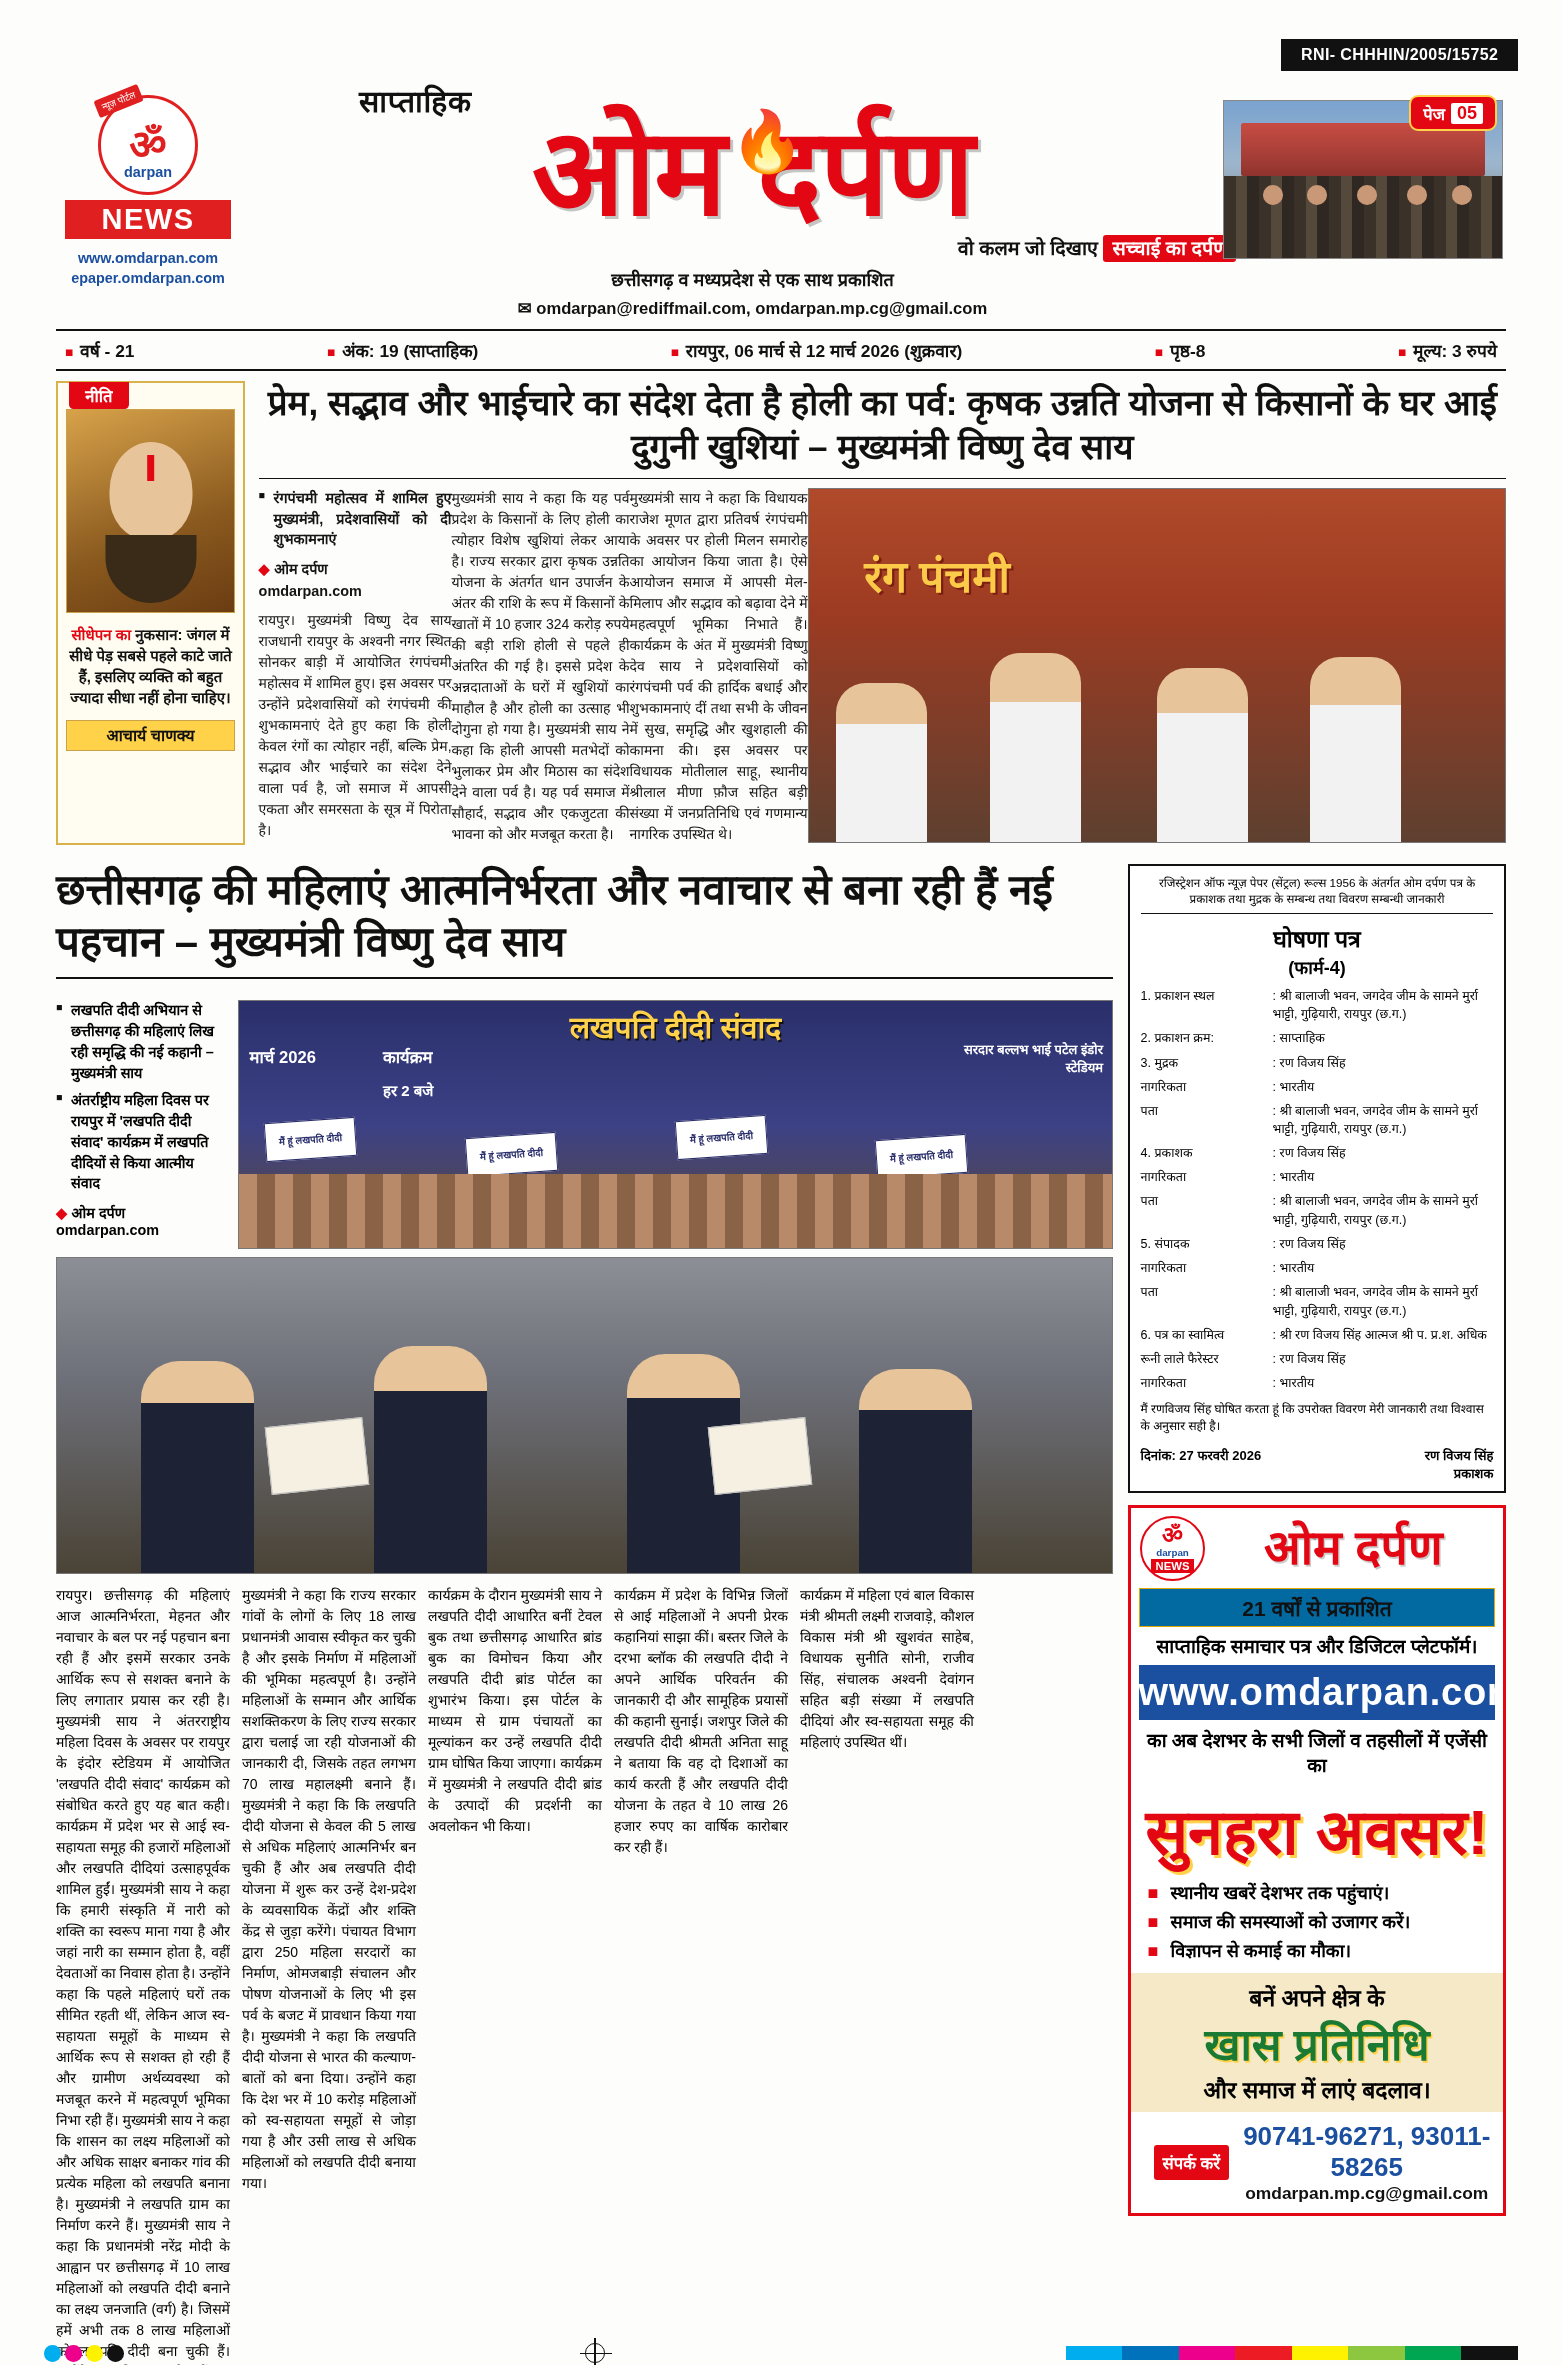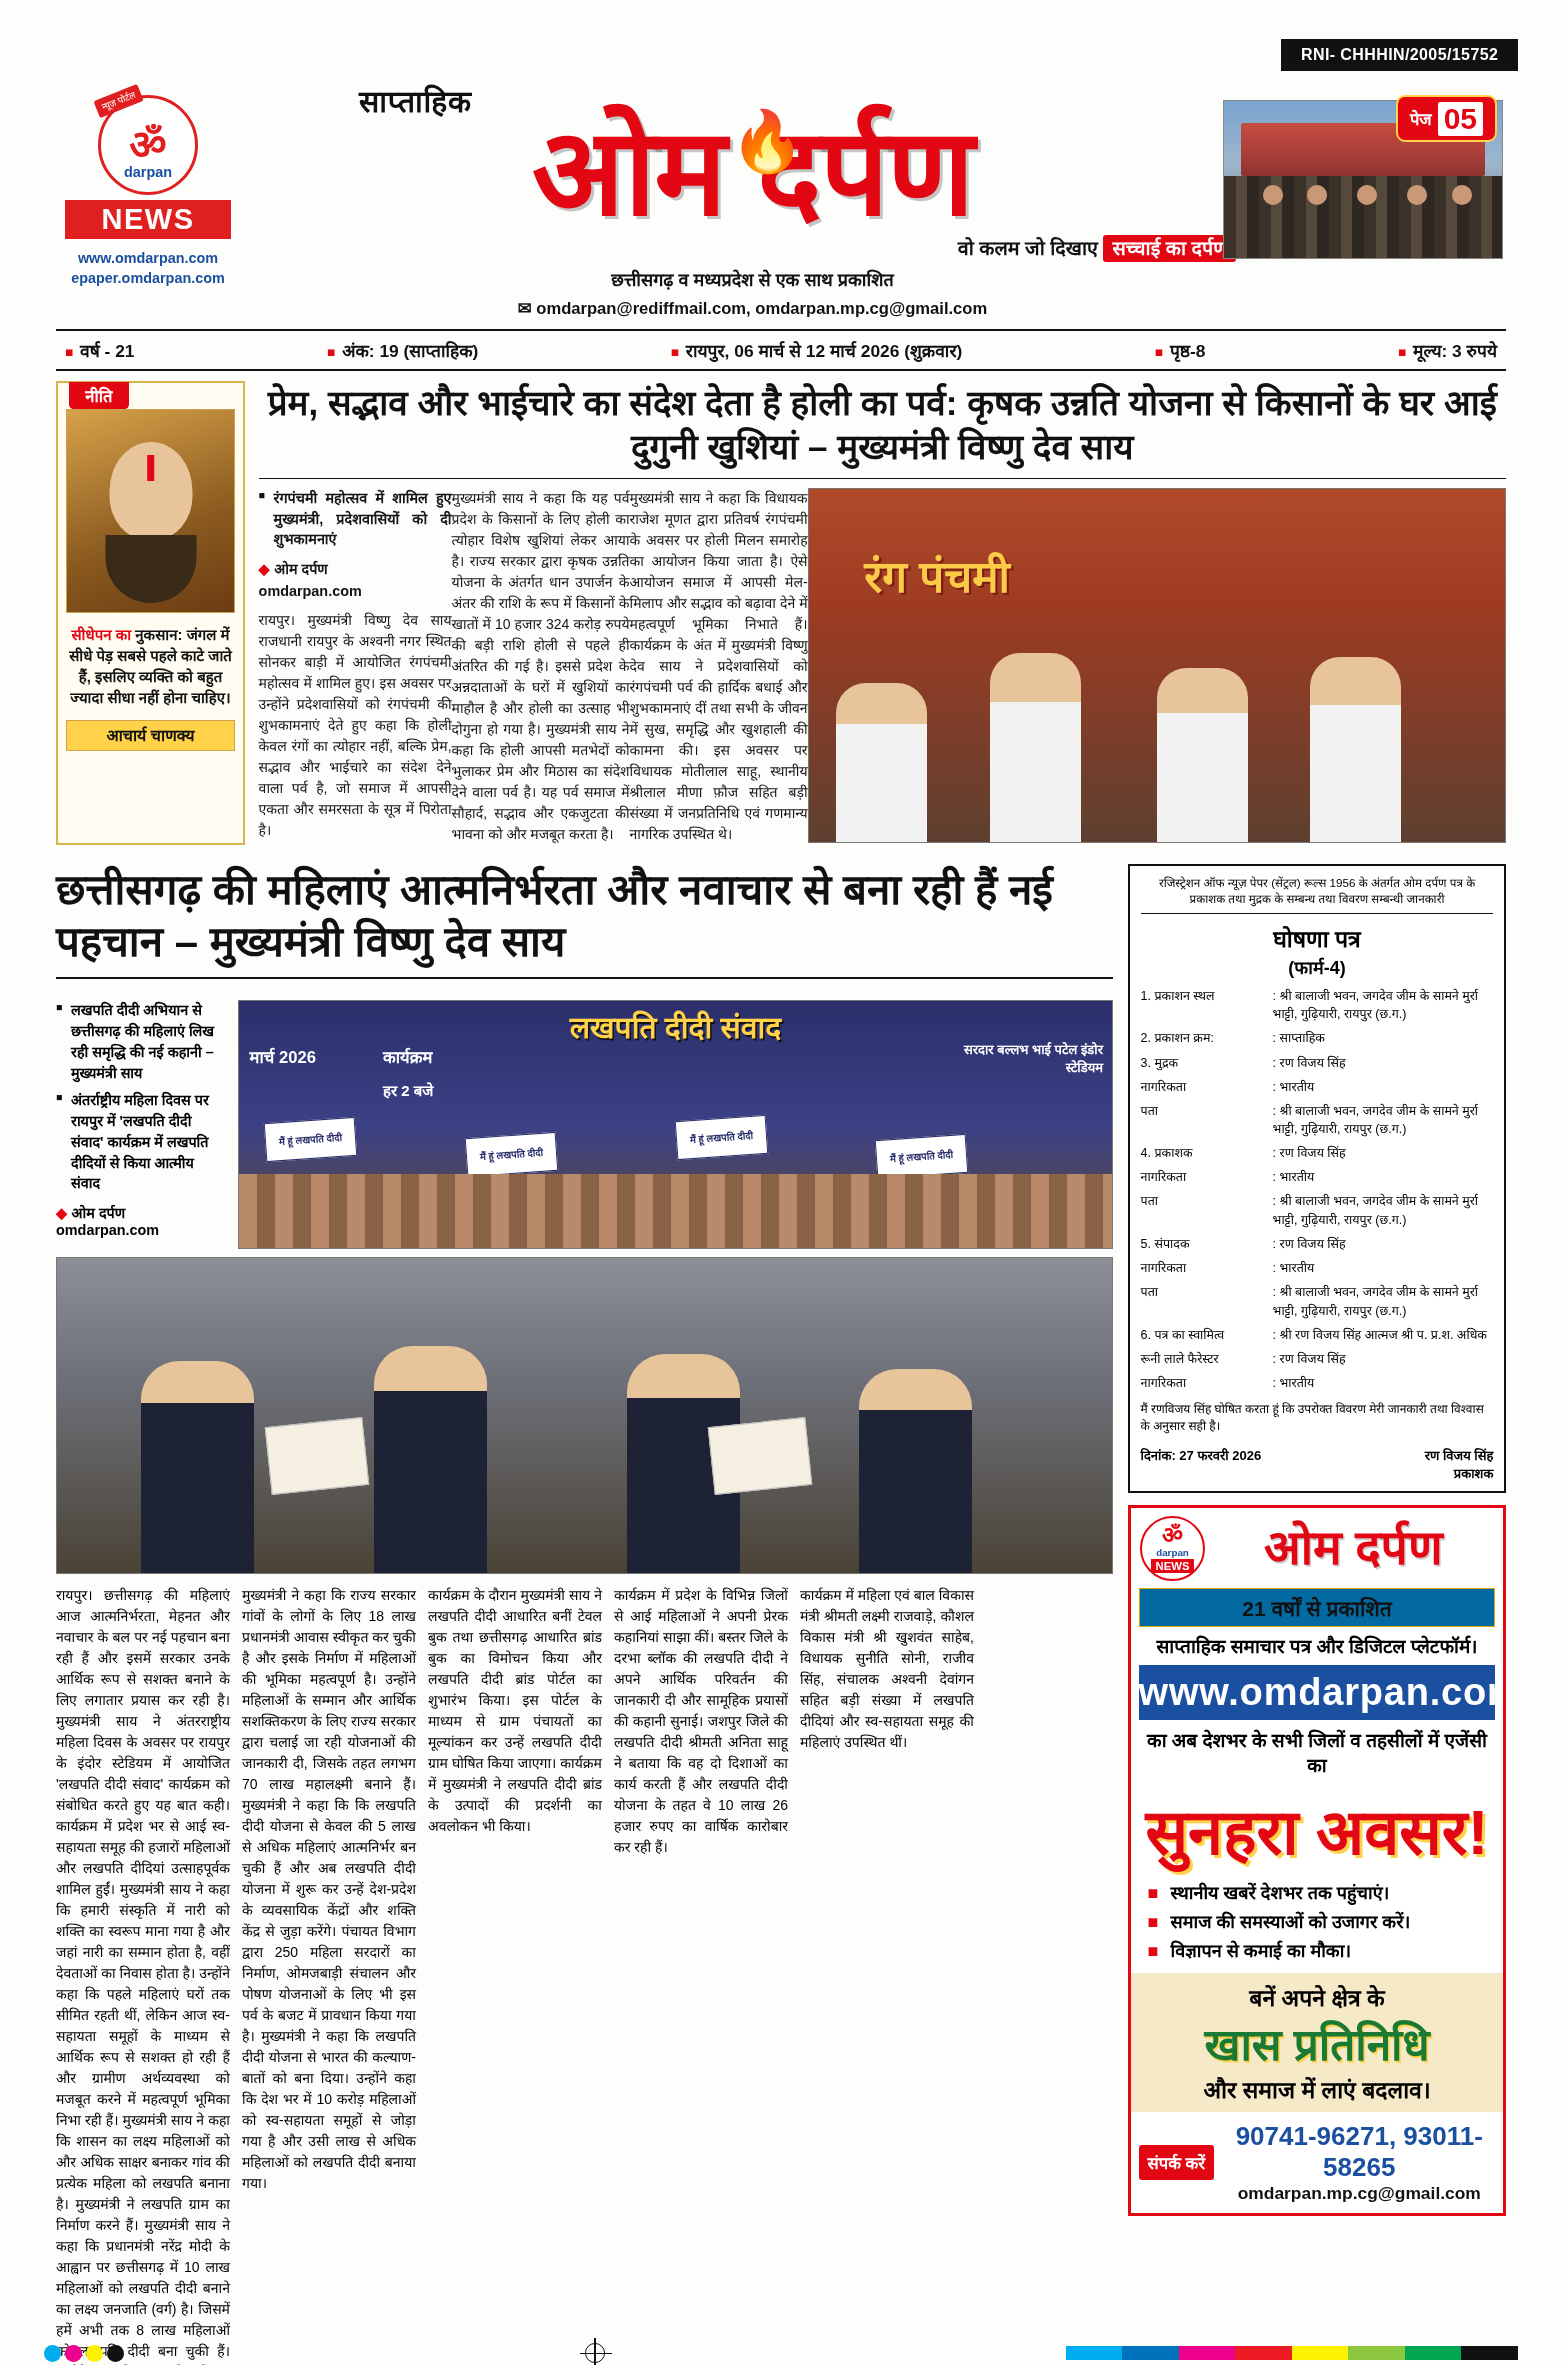--- a/index.html
+++ b/index.html
@@ -92,21 +92,21 @@
   }
 
   .page-badge {
     position: absolute; right: 53px; top: 83px;
     background: #e30613; color: #fff; border-radius: 9px;
     padding: 4.5px 12px; font-size: 16.6px; font-weight: bold;
     display: flex; align-items: center; gap: 6px;
     z-index: 4;
     border: 2.3px solid #ffd24a;
   }
-  .page-badge .num { font-size: 30px; background: #fff; color: #e30613; padding: 0 6px; border-radius: 2px;}
+  .page-badge .num { font-size: 18px; background: #fff; color: #e30613; padding: 0 6px; border-radius: 2px;}
   .top-photo {
     position: absolute; right: 47px; top: 88px;
     width: 280px; height: 159px;
     background: linear-gradient(180deg,#7aa3cf 0%,#9db6cd 40%,#6e6256 100%);
     border: 1.5px solid #888; overflow: hidden;
   }
   .top-photo .banner {
     position: absolute; left: 6%; top: 14%; width: 88%; height: 34%;
     background: linear-gradient(180deg,#d23c2a,#8e1d14);
     opacity: .85; border-radius: 2.3px;
@@ -302,21 +302,21 @@
     background: #f5e9c8; text-align: center; padding: 7.6px 4.5px; margin: 0 0 4.5px;
   }
   .ad-green .l1 { font-size: 23px; font-weight: bold; }
   .ad-green .l2 { font-size: 44px; font-weight: bold; color: #1a7a33; text-shadow: 1.5px 1.5px 0 #ffd24a;}
   .ad-green .l3 { font-size: 23px; font-weight: bold; }
   .ad-contact {
     display: flex; align-items: center; gap: 9px; padding: 4.5px 7.6px 9px;
   }
   .ad-contact .tag {
     background: #e30613; color: #fff; font-size: 16.6px; font-weight: bold;
-    padding: 6px 9px; border-radius: 3px; flex: 0 0 auto;
+    padding: 6px 9px; border-radius: 3px; flex: 0 0 auto; margin-left: 15px;
   }
   .ad-contact .nums { flex: 1; text-align: center; }
   .ad-contact .nums .p { font-size: 26px; font-weight: bold; color: #1b4fa0; }
   .ad-contact .nums .m { font-size: 17.4px; font-weight: bold; color: #111; }
 
   
   .colorbar {
     position: absolute; bottom: 4.5px; left: 44px; right: 44px; height: 16.6px;
     display: flex; align-items: center; gap: 4.5px;
   }

